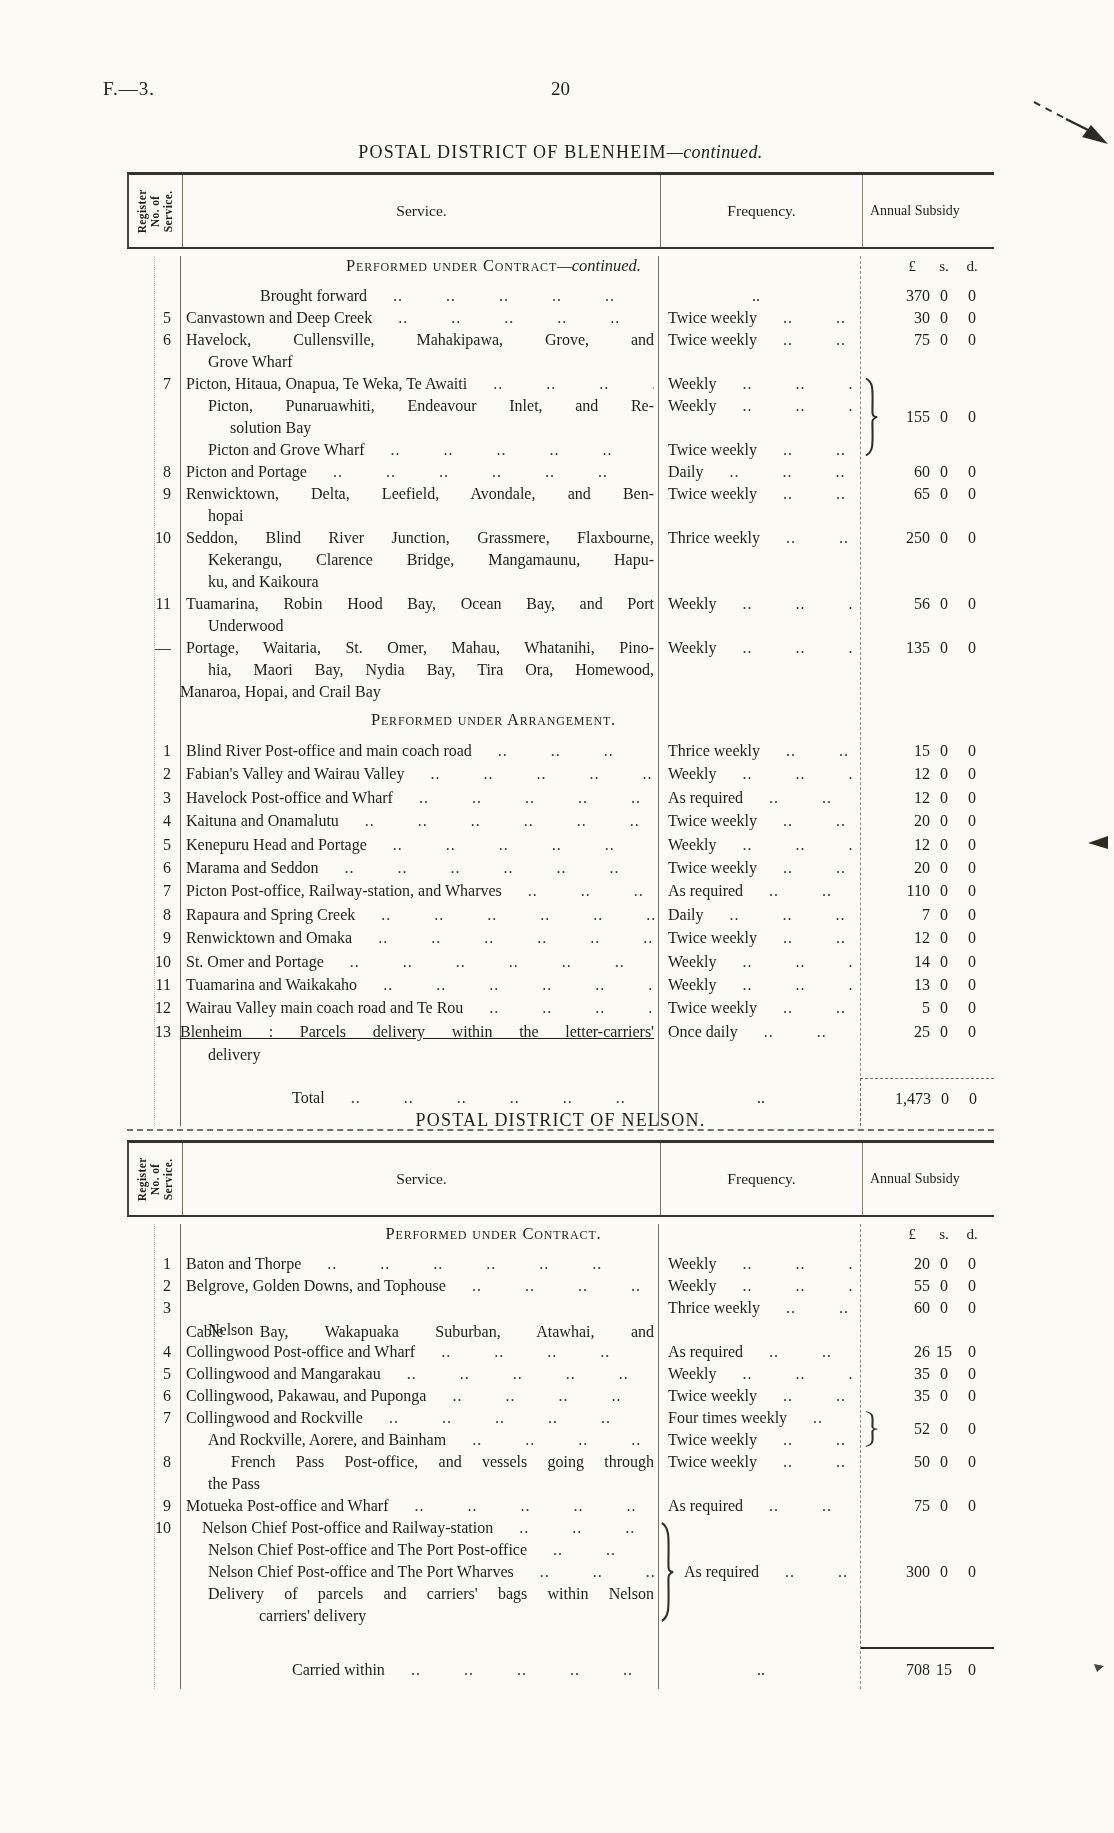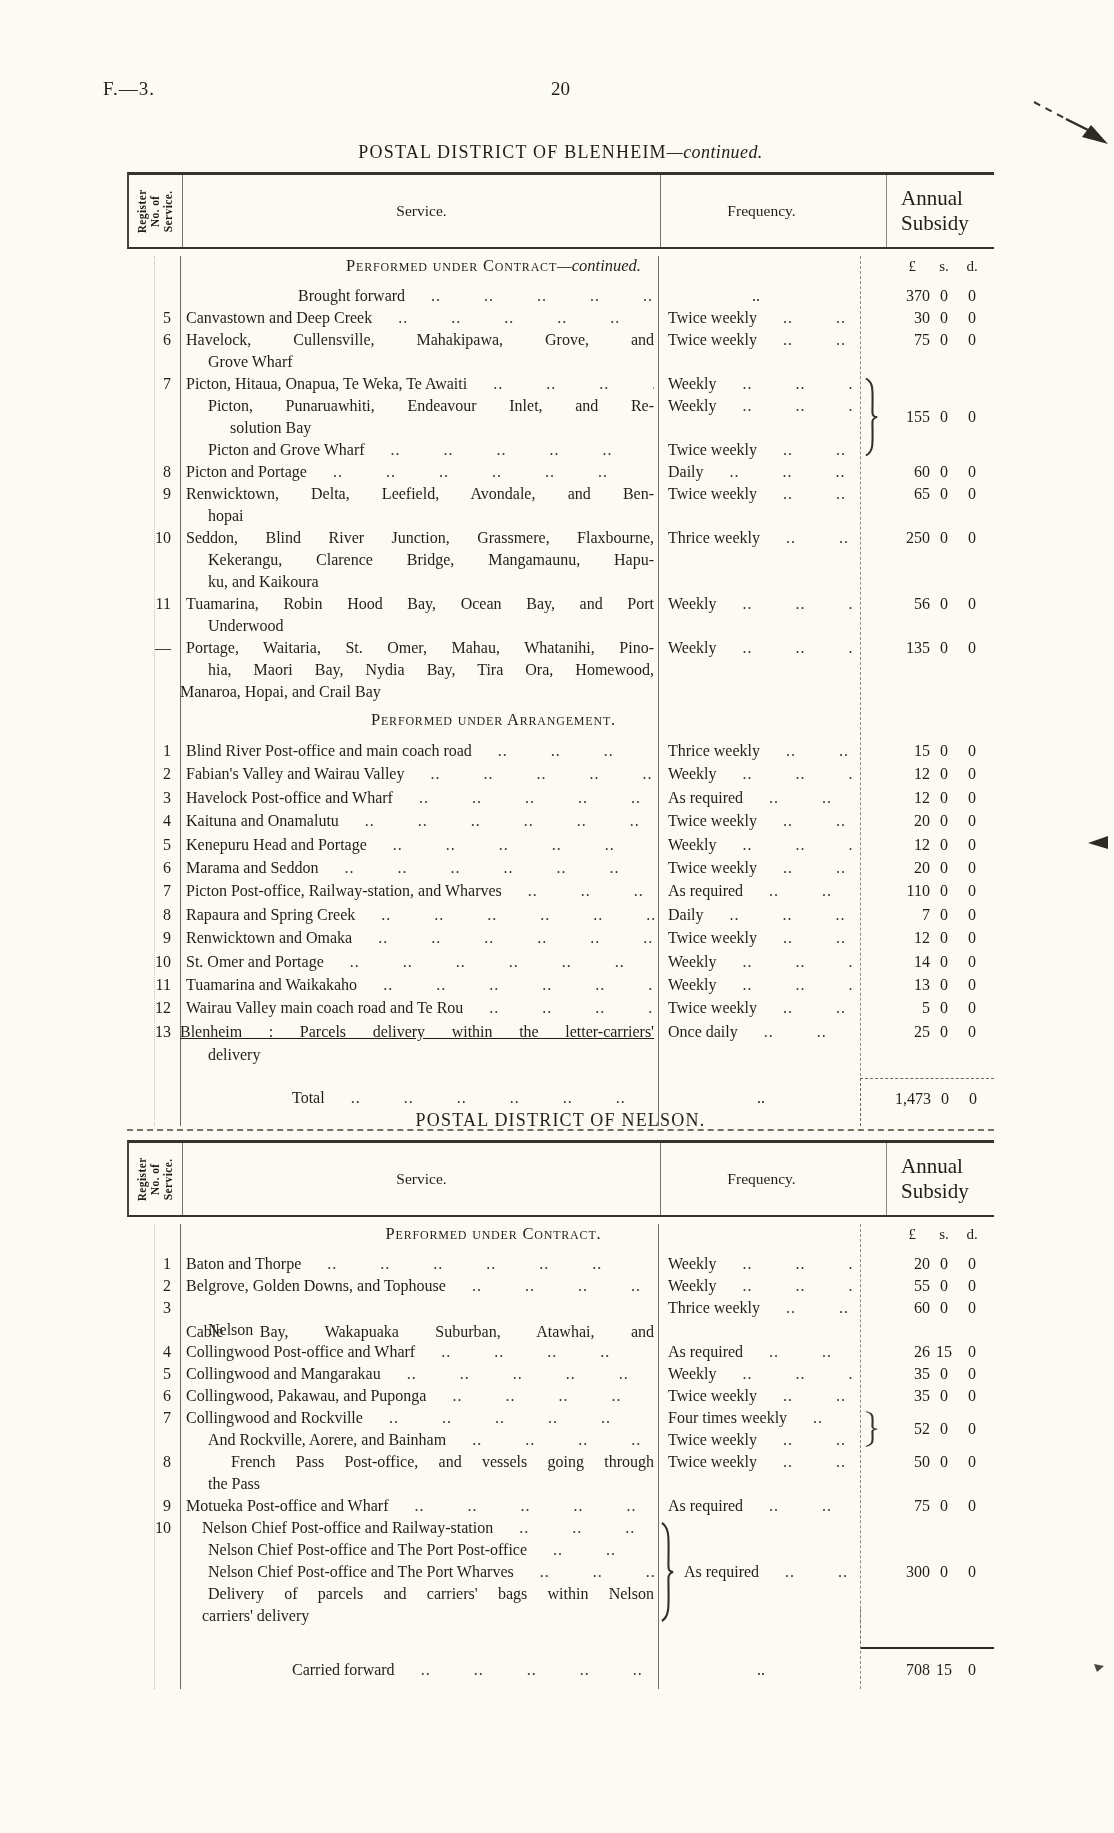--- a/index.html
+++ b/index.html
@@ -19,21 +19,21 @@
   .tbl-title{text-align:center;font-size:18px;letter-spacing:1.2px;margin-bottom:9px;white-space:nowrap;}
   .tbl-title .it{font-style:italic;letter-spacing:.4px;}
 
   .head-band{
     display:grid;grid-template-columns:53px 478px 202px 134px;height:72px;
     border-top:3px solid #37332a;border-bottom:2px solid #37332a;border-left:2px solid #4a453a;
     align-items:stretch;position:relative;background:transparent;
   }
   .hb{display:flex;align-items:center;justify-content:center;font-size:15.5px;}
   .hb.h-svc,.hb.h-frq{border-left:1.2px solid #7a7465;}
-  .hb.h-sub{border-left:1.2px solid #8d8678;justify-content:flex-start;padding-left:14px;font-size:21px;margin-left:24px;}
+  .hb.h-sub{border-left:1.2px solid #8d8678;justify-content:flex-start;padding-left:7px;font-size:14px;}
   .h-reg .rot{transform:rotate(-90deg);font-size:11.5px;font-weight:bold;line-height:1.12;text-align:center;letter-spacing:.4px;width:70px;}
 
   .tbody{position:relative;}
   .vr{position:absolute;top:0;bottom:0;width:0;}
   .vr1{left:53px;border-left:1.2px solid #6f695c;}
   .vr0{left:27px;border-left:1px dotted rgba(90,84,72,.35);}
   .vr2{left:531px;border-left:1.2px solid #77715f;}
   .vr3{left:733px;border-left:1px dashed #938c7c;}
 
   .sect{--lh:22px;position:relative;}
@@ -108,21 +108,21 @@
         <div class="section-head">
           <div class="ctr"><span class="sc">Performed under Contract</span><span class="it">—continued.</span></div>
           <div class="moneyhead">
             <span>£</span>
             <span>s.</span>
             <span>d.</span>
           </div>
         </div>
         <div class="row">
           <div class="no" style="grid-area: 1 / 1;"></div>
-          <div class="svc fx" style="grid-area: 1 / 2; padding-left: 118px;">
+          <div class="svc fx" style="grid-area: 1 / 2; padding-left: 80px;">
             <span class="t">Brought forward</span>
             <span class="dl">  ..   ..   ..   ..   ..   ..</span>
           </div>
           <div class="frq ctr" style="grid-area: 1 / 3;">..</div>
           <div class="amt cell">
             <span>370</span>
             <span>0</span>
             <span>0</span>
           </div>
         </div>
@@ -685,36 +685,36 @@
           </div>
           <div class="svc fx" style="grid-area: 3 / 2; padding-left: 28px;">
             <span class="t">Nelson Chief Post-office and The Port Wharves</span>
             <span class="dl">  ..   ..   ..   ..   ..   ..</span>
           </div>
           <div class="frq fx" style="grid-area: 3 / 3; padding-left: 26px;">
             <span class="t">As required</span>
             <span class="dl">  ..   ..   ..   ..   ..   ..</span>
           </div>
           <div class="svc j" style="grid-area: 4 / 2; padding-left: 28px;"><span class="t">Delivery of parcels and carriers' bags within Nelson</span></div>
-          <div class="svc" style="grid-area: 5 / 2; padding-left: 22px;"><span class="t">carriers' delivery</span></div>
+          <div class="svc" style="grid-area: 5 / 2; padding-left: 79px;"><span class="t">carriers' delivery</span></div>
           <div class="amt abscenter">
             <span>300</span>
             <span>0</span>
             <span>0</span>
           </div>
           <div class="brace" style="left: 533px;">
             <svg viewBox="0 0 16 100" preserveAspectRatio="none">
               <path d="M2,2 C11,7 9,18 9,44 C9,49 11,50 14,50 C11,51 9,52 9,56 C9,82 11,93 2,98" fill="none" stroke="#332e26" stroke-width="2.2"></path>
             </svg>
           </div>
         </div>
       </div>
       <div class="frow carried">
         <div class="lbl" style="padding-left: 112px;">
-          <span class="t">Carried forward</span>
+          <span class="t">Carried within</span>
           <span class="dl">  ..   ..   ..   ..   ..   ..</span>
         </div>
         <div class="frq" style="grid-column: 3;">..</div>
         <div class="amt">
           <span>708</span>
           <span>15</span>
           <span>0</span>
         </div>
       </div>
     </div>

